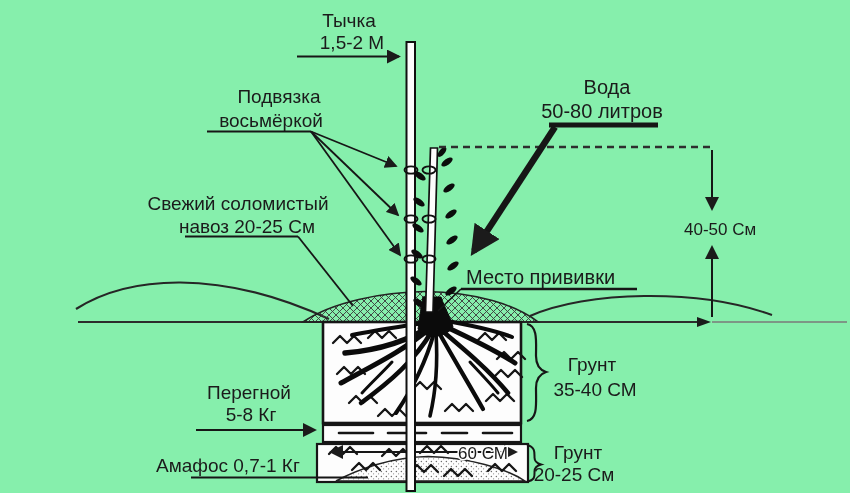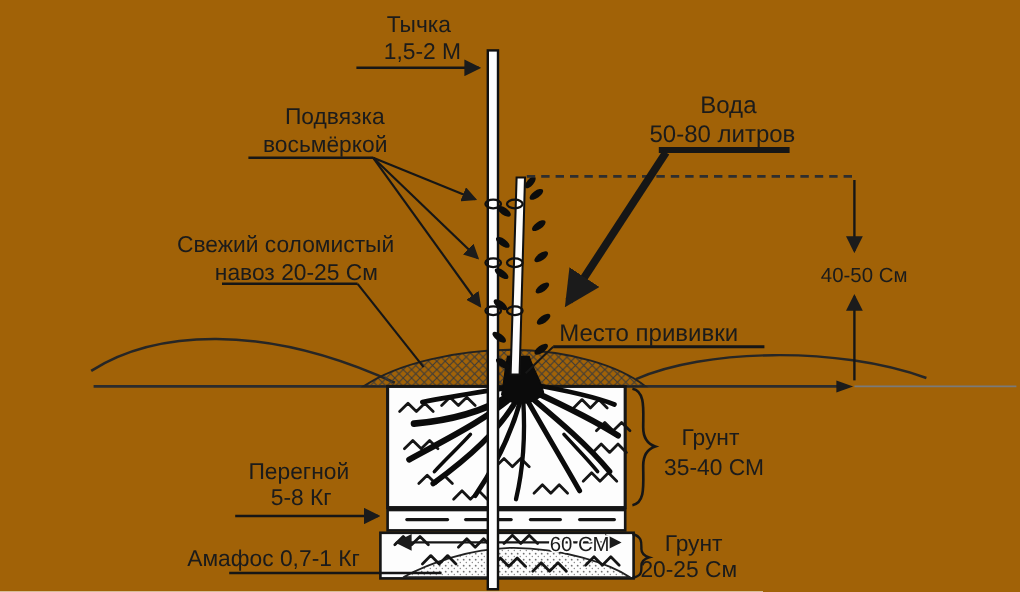--- a/index.html
+++ b/index.html
@@ -1,16 +1,16 @@
 <!DOCTYPE html>
 <html><head>
 <meta charset="utf-8">
 <style>
   html,body{margin:0;padding:0;background:#fdfdfd;}
-  .stage{width:850px;height:493px;position:relative;background:#a16207;overflow:hidden;}
+  .stage{width:850px;height:493px;position:relative;background:#86efac;overflow:hidden;}
   svg{display:block;}
   text{font-family:"Liberation Sans","DejaVu Sans",sans-serif;fill:#1b1b1b;}
   .lbl{font-size:19px;}
   .lbl-sm{font-size:17px;}
   .halo{paint-order:stroke;stroke:#fdfdfd;stroke-width:3px;}
 </style>
 </head>
 <body>
 
 <div class="stage">

